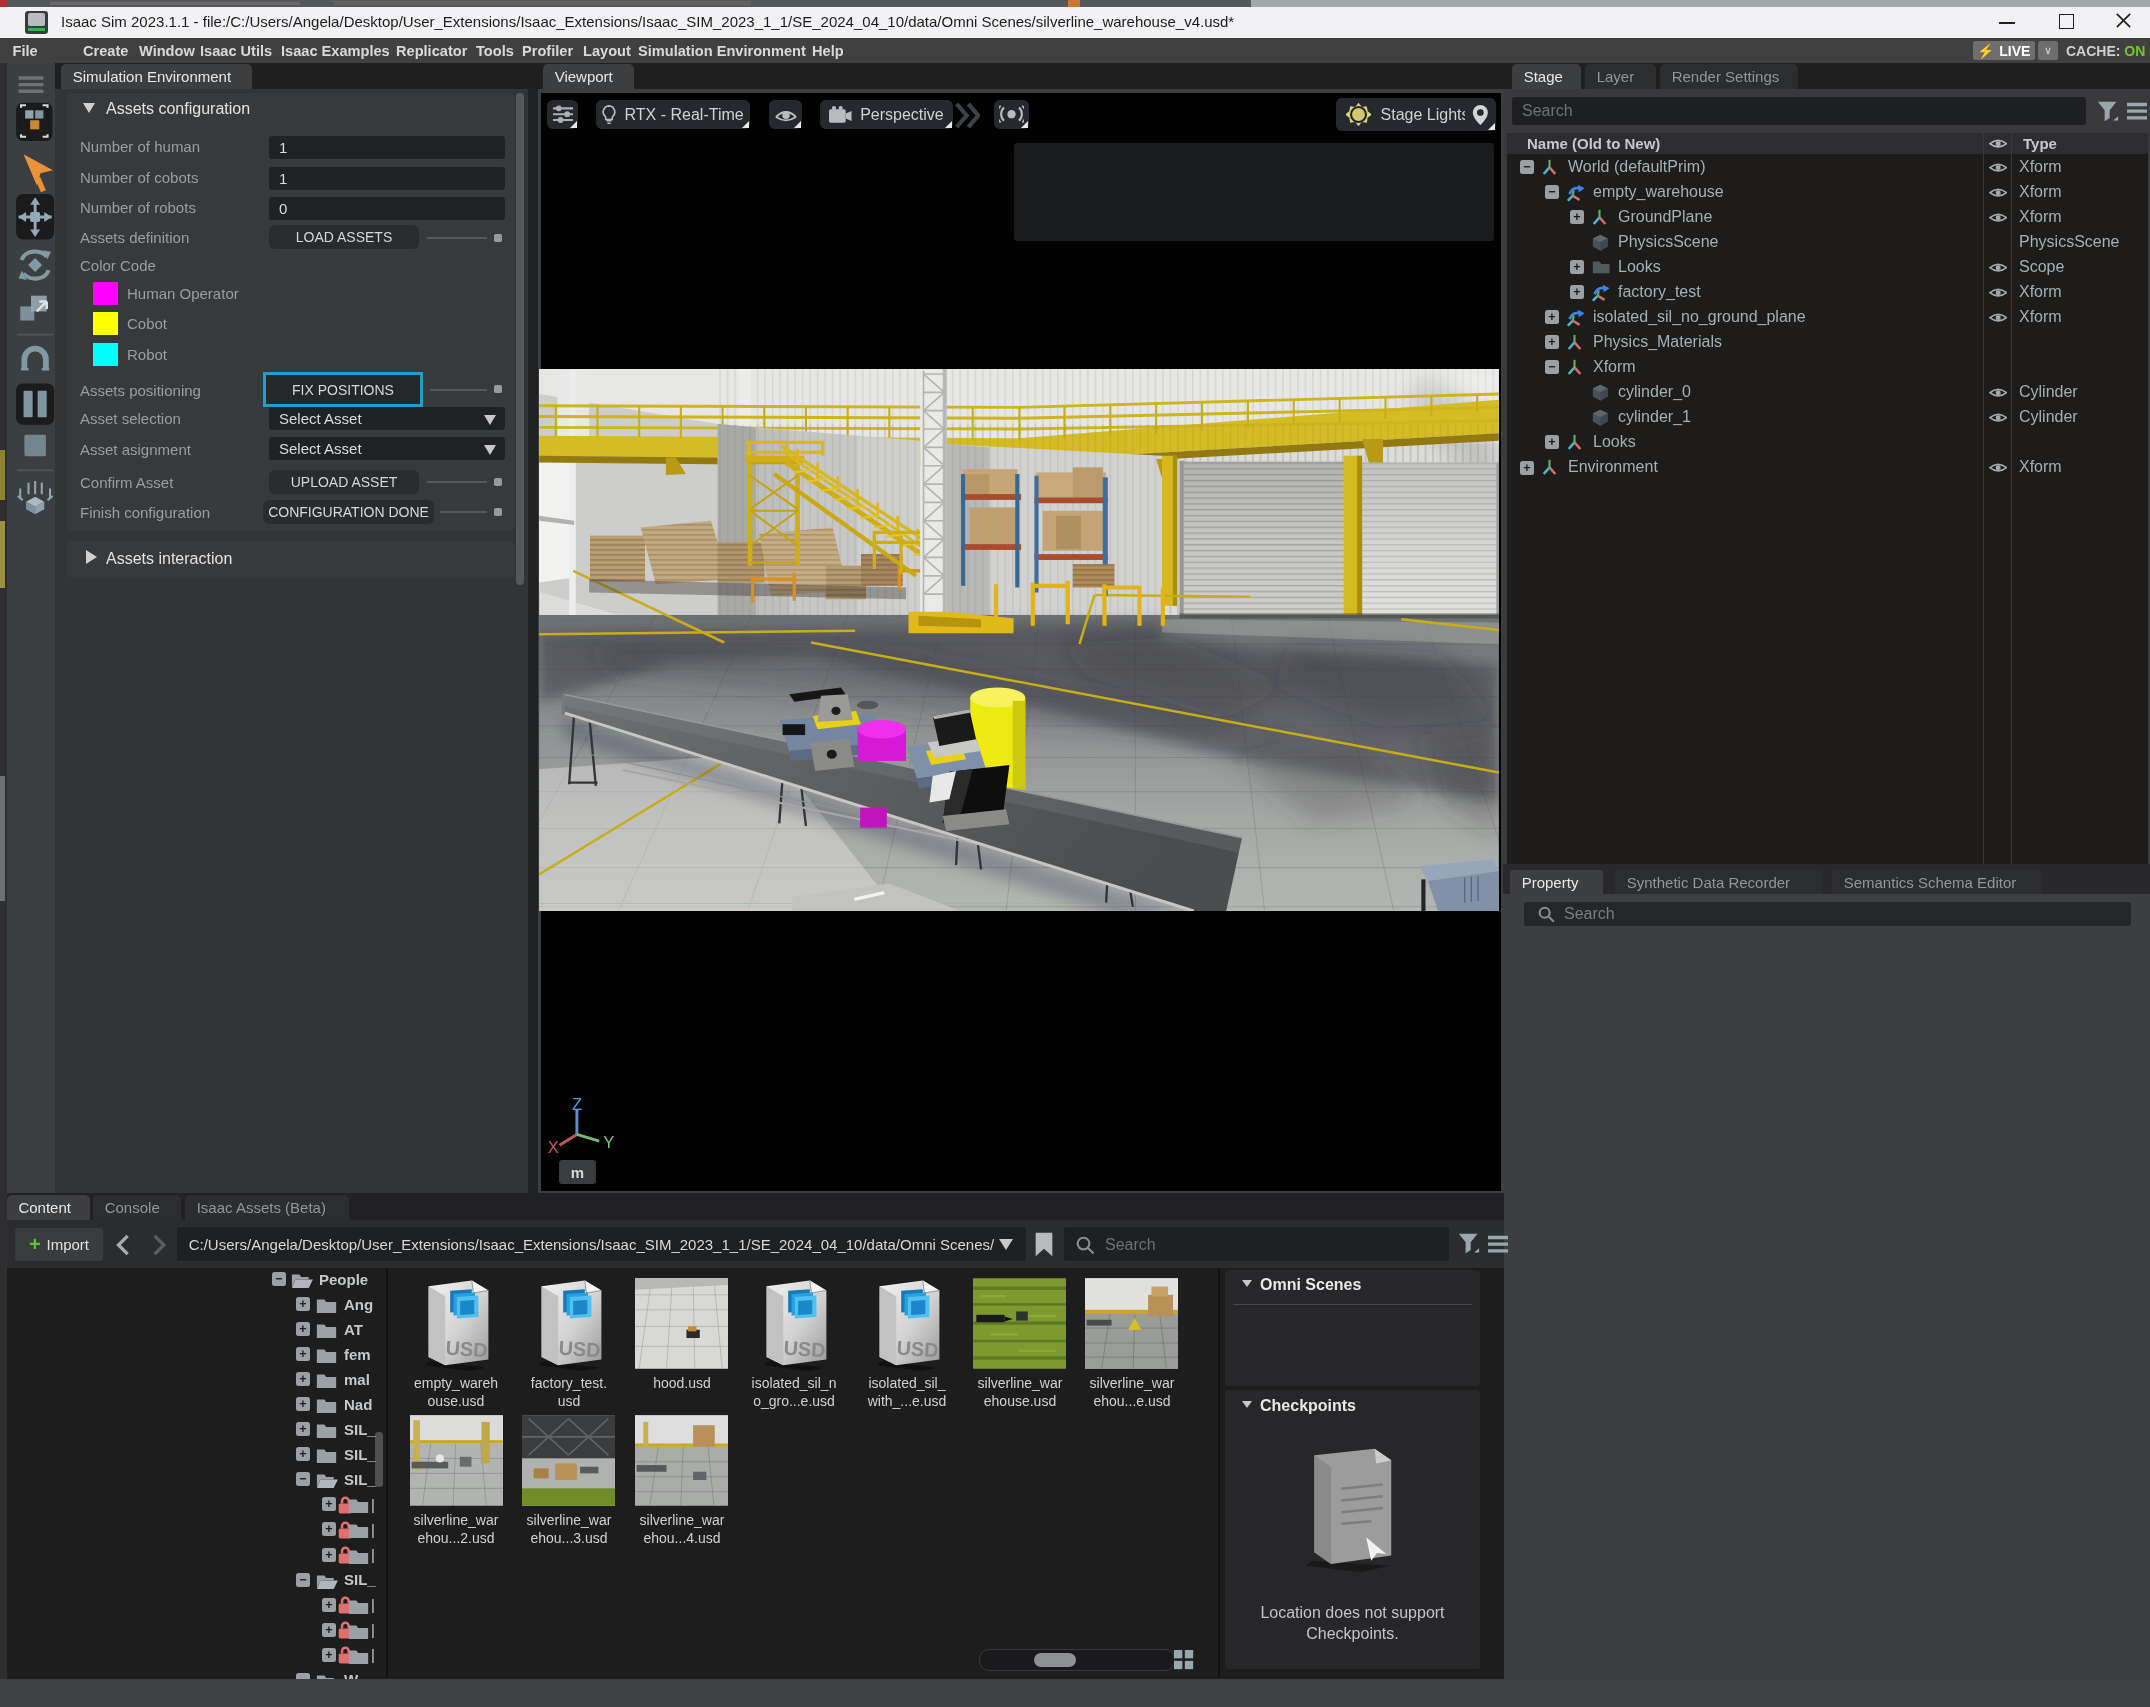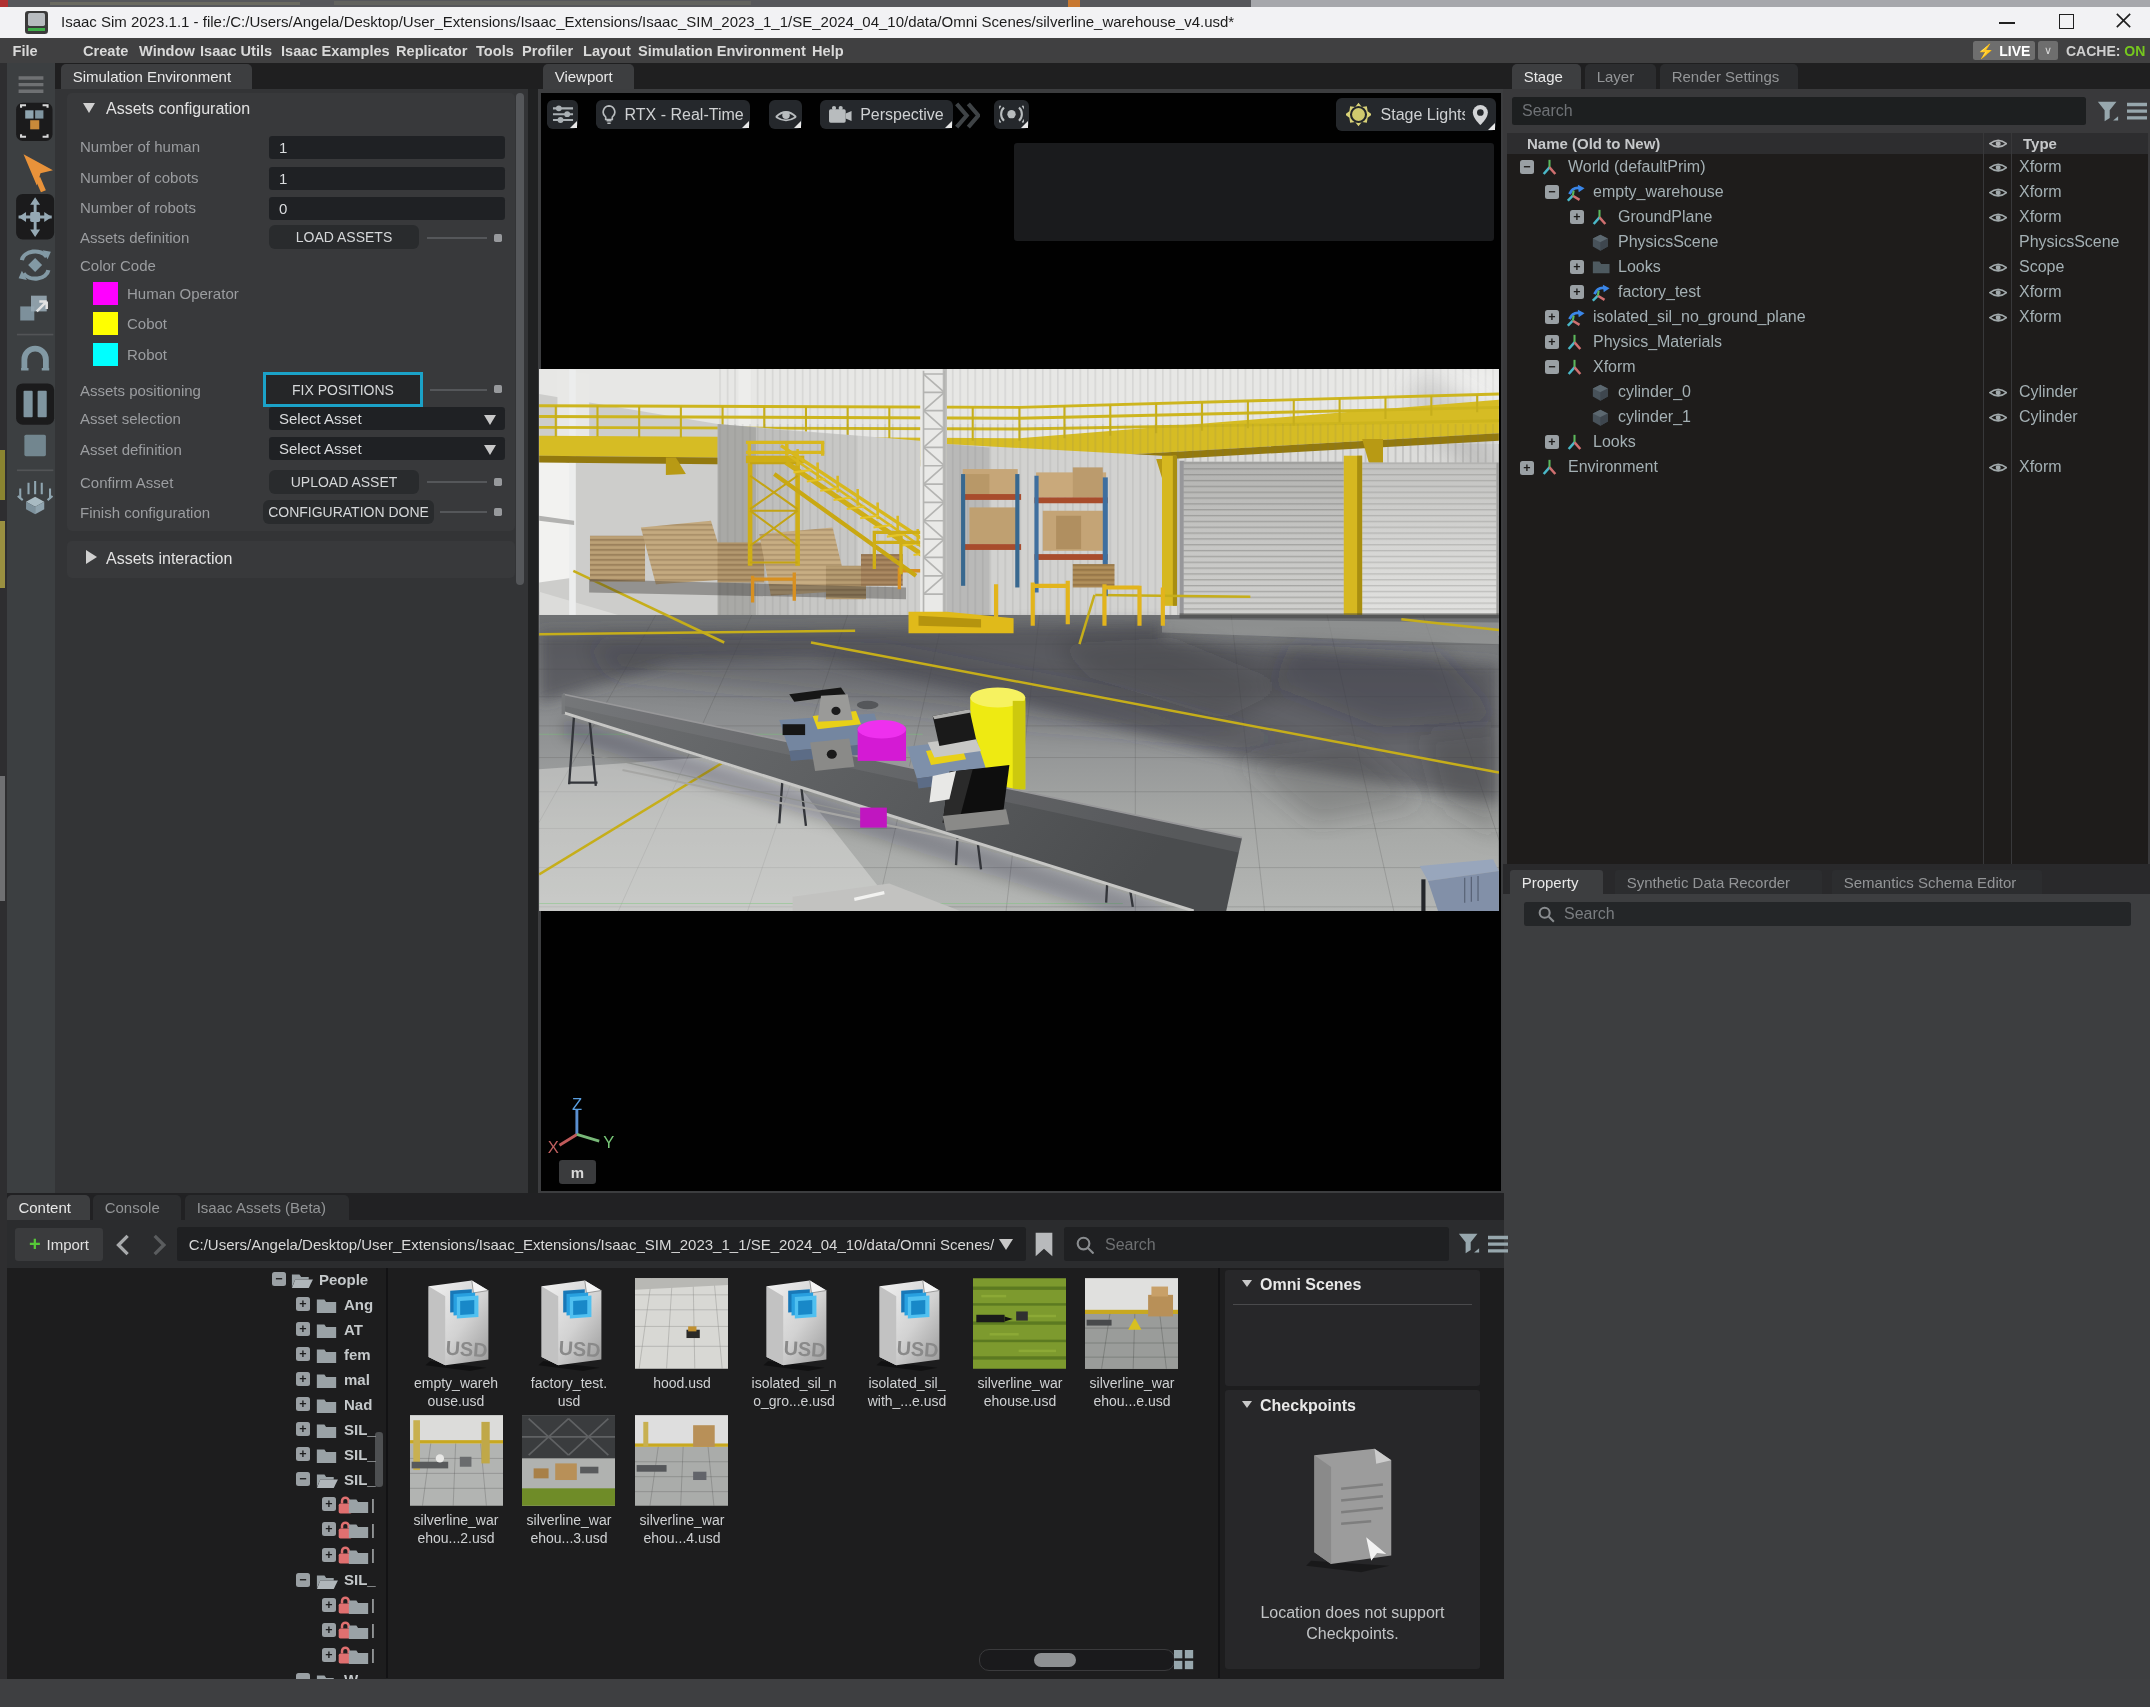--- a/index.html
+++ b/index.html
@@ -138,21 +138,21 @@
 <div class="lbl" style="left:127px;top:315px;">Cobot</div>
 <div class="abs" style="left:93px;top:343px;width:25px;height:23.4px;background:#00ffff;"></div>
 <div class="lbl" style="left:127px;top:346px;">Robot</div>
 <div class="lbl" style="left:80px;top:382px;">Assets positioning</div>
 <div class="abs" style="left:263px;top:372px;width:160px;height:35px;border:3.3px solid #1ba2c8;background:#252628;box-sizing:border-box;display:flex;align-items:center;justify-content:center;color:#d5d7d9;font-size:14px;">FIX POSITIONS</div>
 <div class="sline" style="left:430px;top:389px;width:57px;"></div>
 <div class="sdot" style="left:494px;top:385px;"></div>
 <div class="lbl" style="left:80px;top:410px;">Asset selection</div>
 <div class="field" style="left:269px;top:407px;width:236px;height:23.4px;">Select Asset</div>
 <div class="abs" style="left:484px;top:415px;width:0;height:0;border-style:solid;border-width:10px 6.7px 0 6.7px;border-color:#c8c8c8 transparent transparent transparent;"></div>
-<div class="lbl" style="left:80px;top:441px;">Asset definition</div>
+<div class="lbl" style="left:80px;top:441px;">Asset asignment</div>
 <div class="field" style="left:269px;top:437px;width:236px;height:23.4px;">Select Asset</div>
 <div class="abs" style="left:484px;top:445px;width:0;height:0;border-style:solid;border-width:10px 6.7px 0 6.7px;border-color:#c8c8c8 transparent transparent transparent;"></div>
 <div class="lbl" style="left:80px;top:474px;">Confirm Asset</div>
 <div class="btn" style="left:269px;top:470px;width:150px;height:24px;">UPLOAD ASSET</div>
 <div class="sline" style="left:427px;top:481px;width:60px;"></div>
 <div class="sdot" style="left:494px;top:478px;"></div>
 <div class="lbl" style="left:80px;top:504px;">Finish configuration</div>
 <div class="btn" style="left:263px;top:500px;width:171px;height:24px;">CONFIGURATION DONE</div>
 <div class="sline" style="left:440px;top:511px;width:47px;"></div>
 <div class="sdot" style="left:494px;top:508px;"></div>

